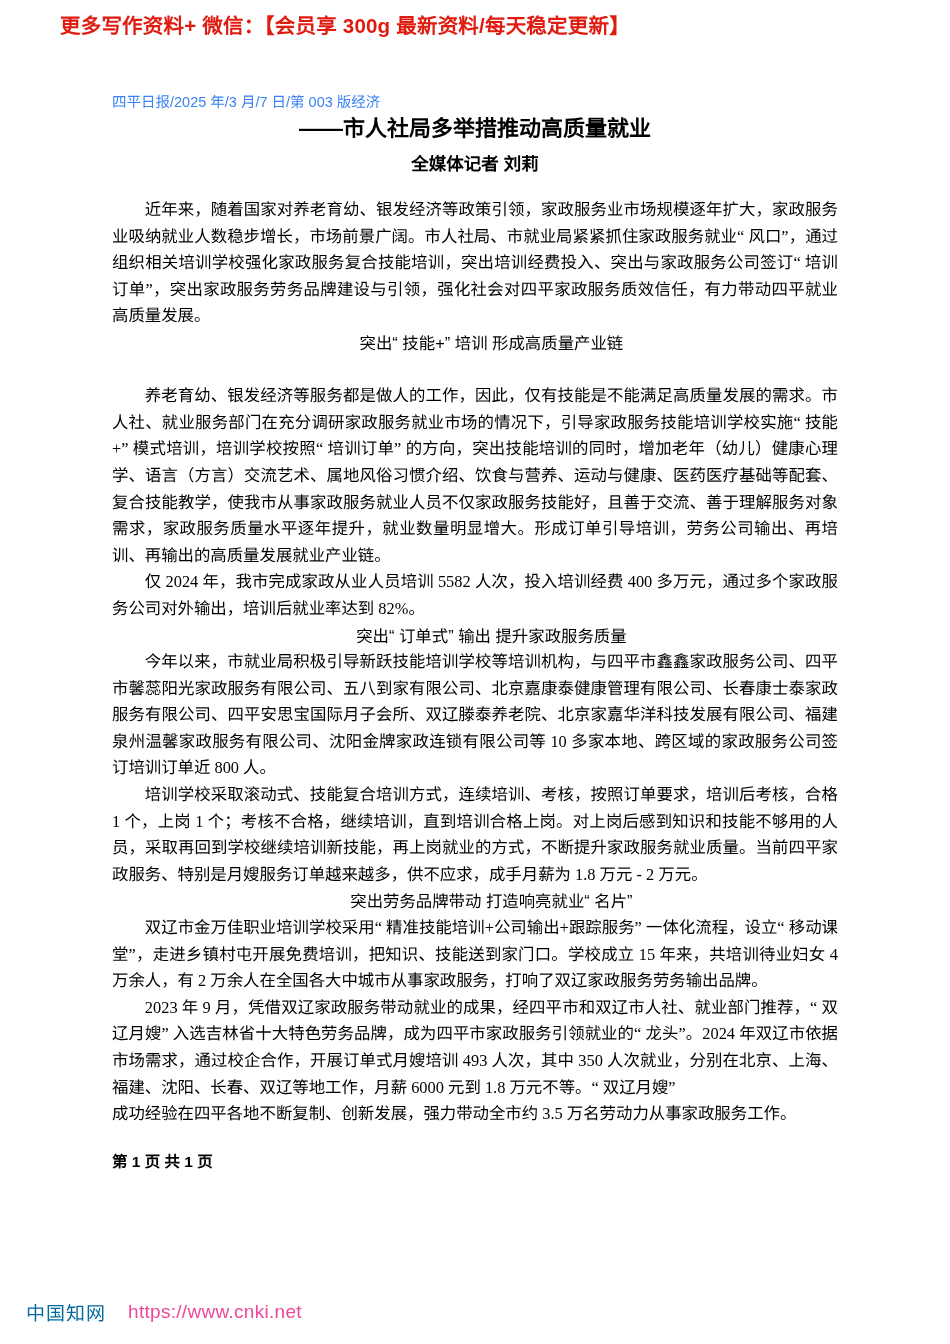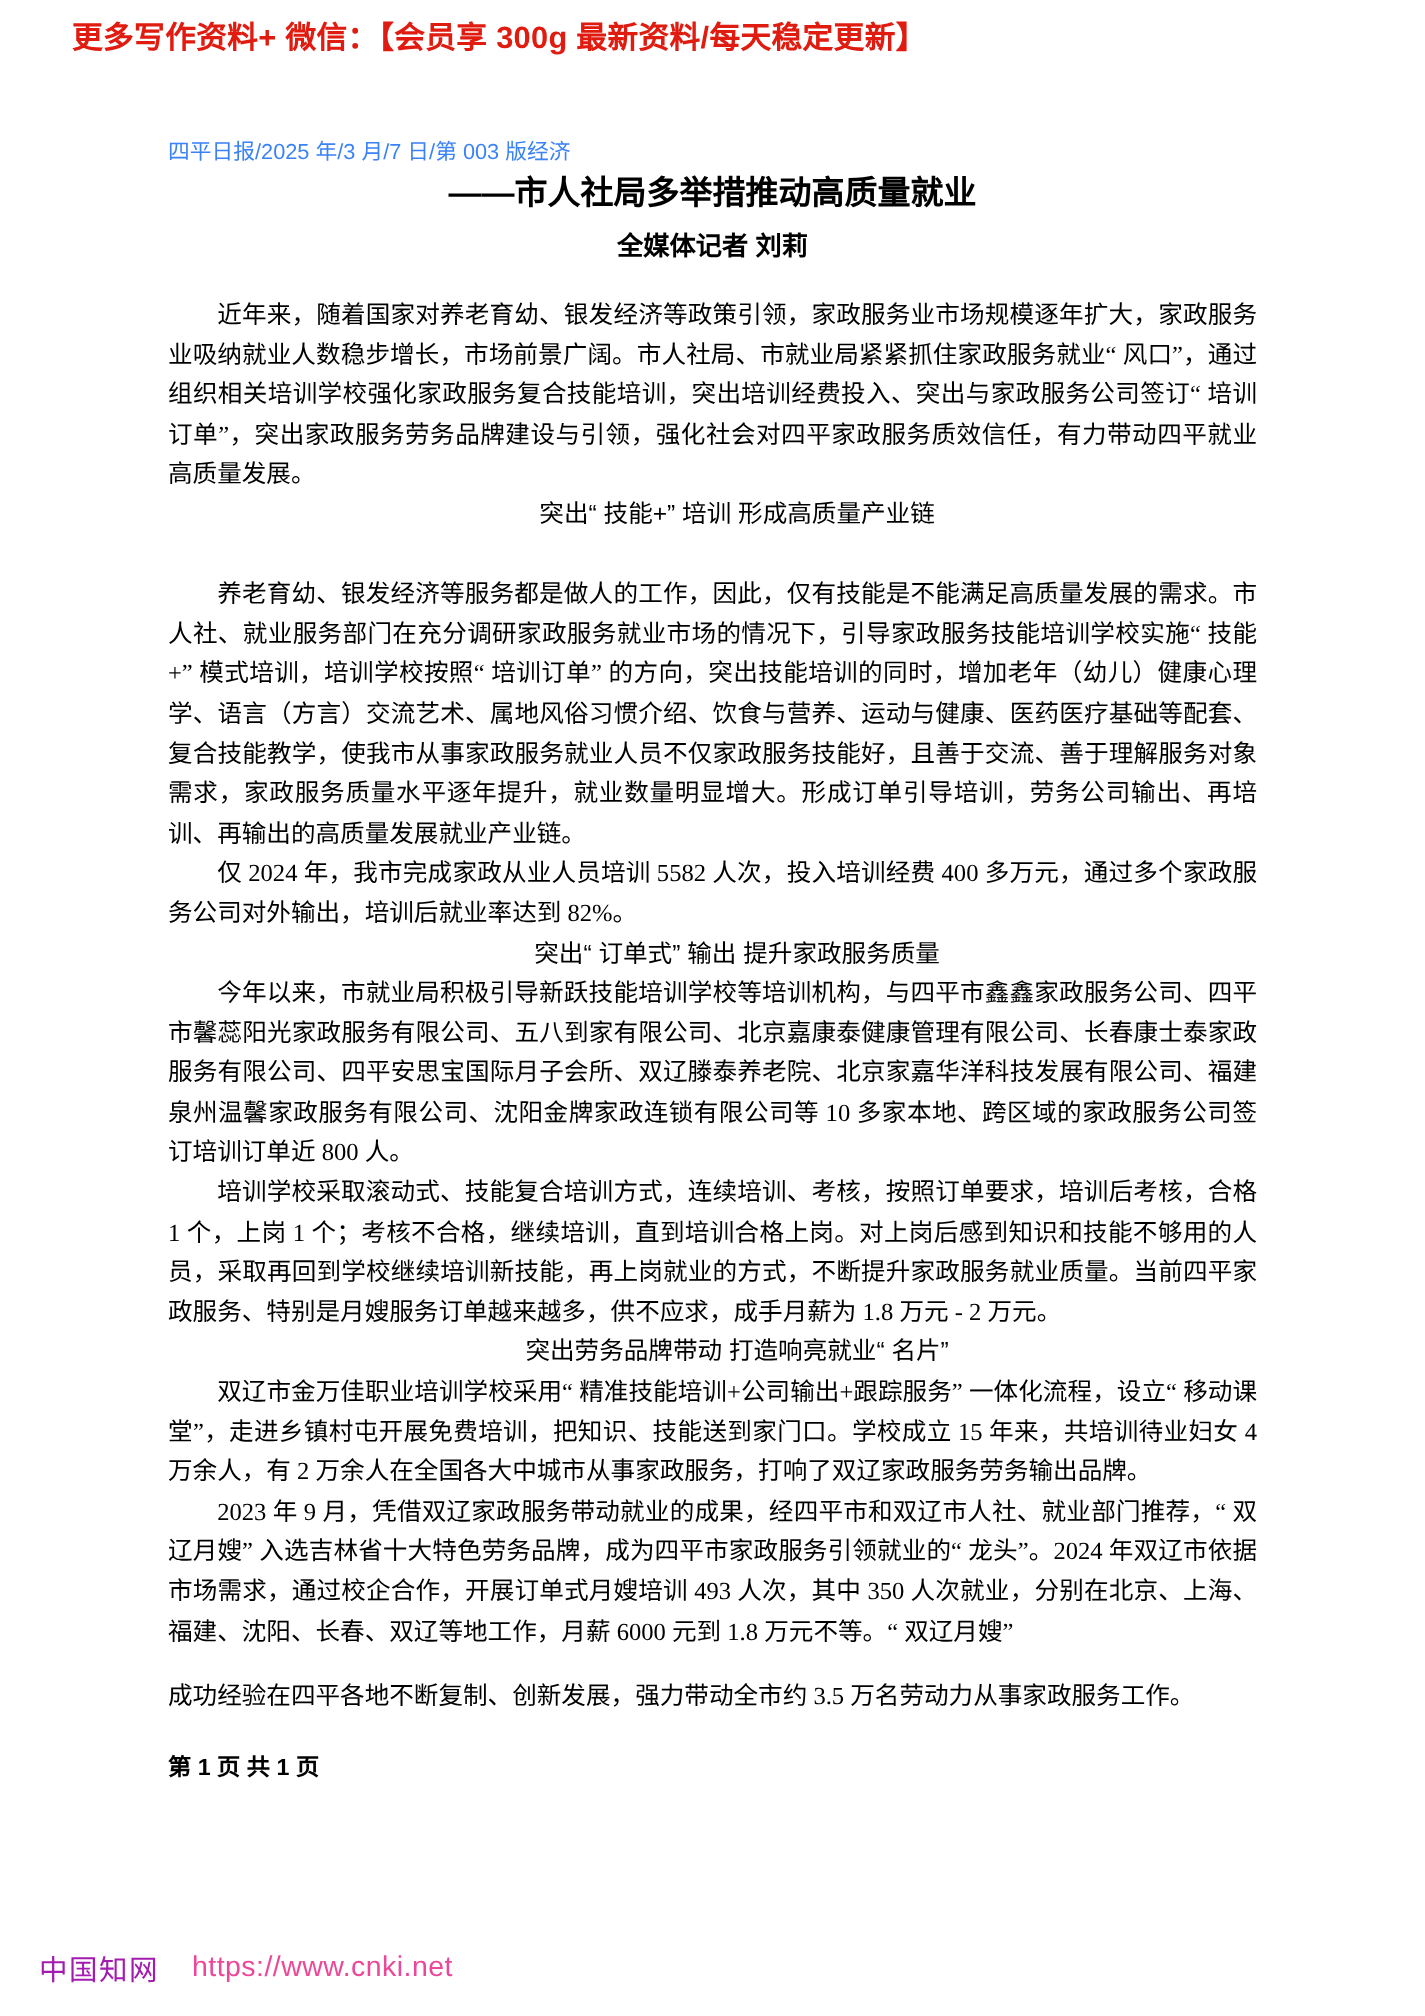--- a/index.html
+++ b/index.html
@@ -16,21 +16,21 @@
     width: 950px;
     height: 1344px;
     background: #ffffff;
     overflow: hidden;
     box-sizing: border-box;
   }
 
   
   .promo-banner {
     position: absolute;
-    left: 48px;
+    left: 60px;
     top: 12px;
     width: 860px;
     font-size: 20.5px;
     font-weight: bold;
     color: #e01b10;
     letter-spacing: 0.2px;
     white-space: nowrap;
     line-height: 28px;
   }
 
@@ -83,21 +83,20 @@
     font-size: 16.4px;
     line-height: 26.6px;
     text-align: justify;
     text-justify: inter-ideograph;
     text-indent: 2em;
     word-break: break-all;
     font-family: Liberation Serif, serif;
   }
   p.para.noindent {
     text-indent: 0;
-    margin-top: 17px;
   }
   p.subhead {
     margin: 0;
     font-size: 16.4px;
     line-height: 26.6px;
     text-indent: 2em;
     text-align: center;
   }
   .spacer-line {
     height: 26.6px;
@@ -117,21 +116,21 @@
     position: absolute;
     left: 26px;
     bottom: 18px;
     display: flex;
     align-items: center;
     gap: 22px;
     opacity: 1;
   }
   .cnki-logo {
     font-size: 19px;
-    color: #a21caf;
+    color: #0369a1;
     letter-spacing: 1px;
     font-family: Liberation Mono, monospace;
   }
   .cnki-url {
     font-size: 19px;
     color: #ec4899;
     letter-spacing: 0.3px;
   }
 </style>
 </head>

